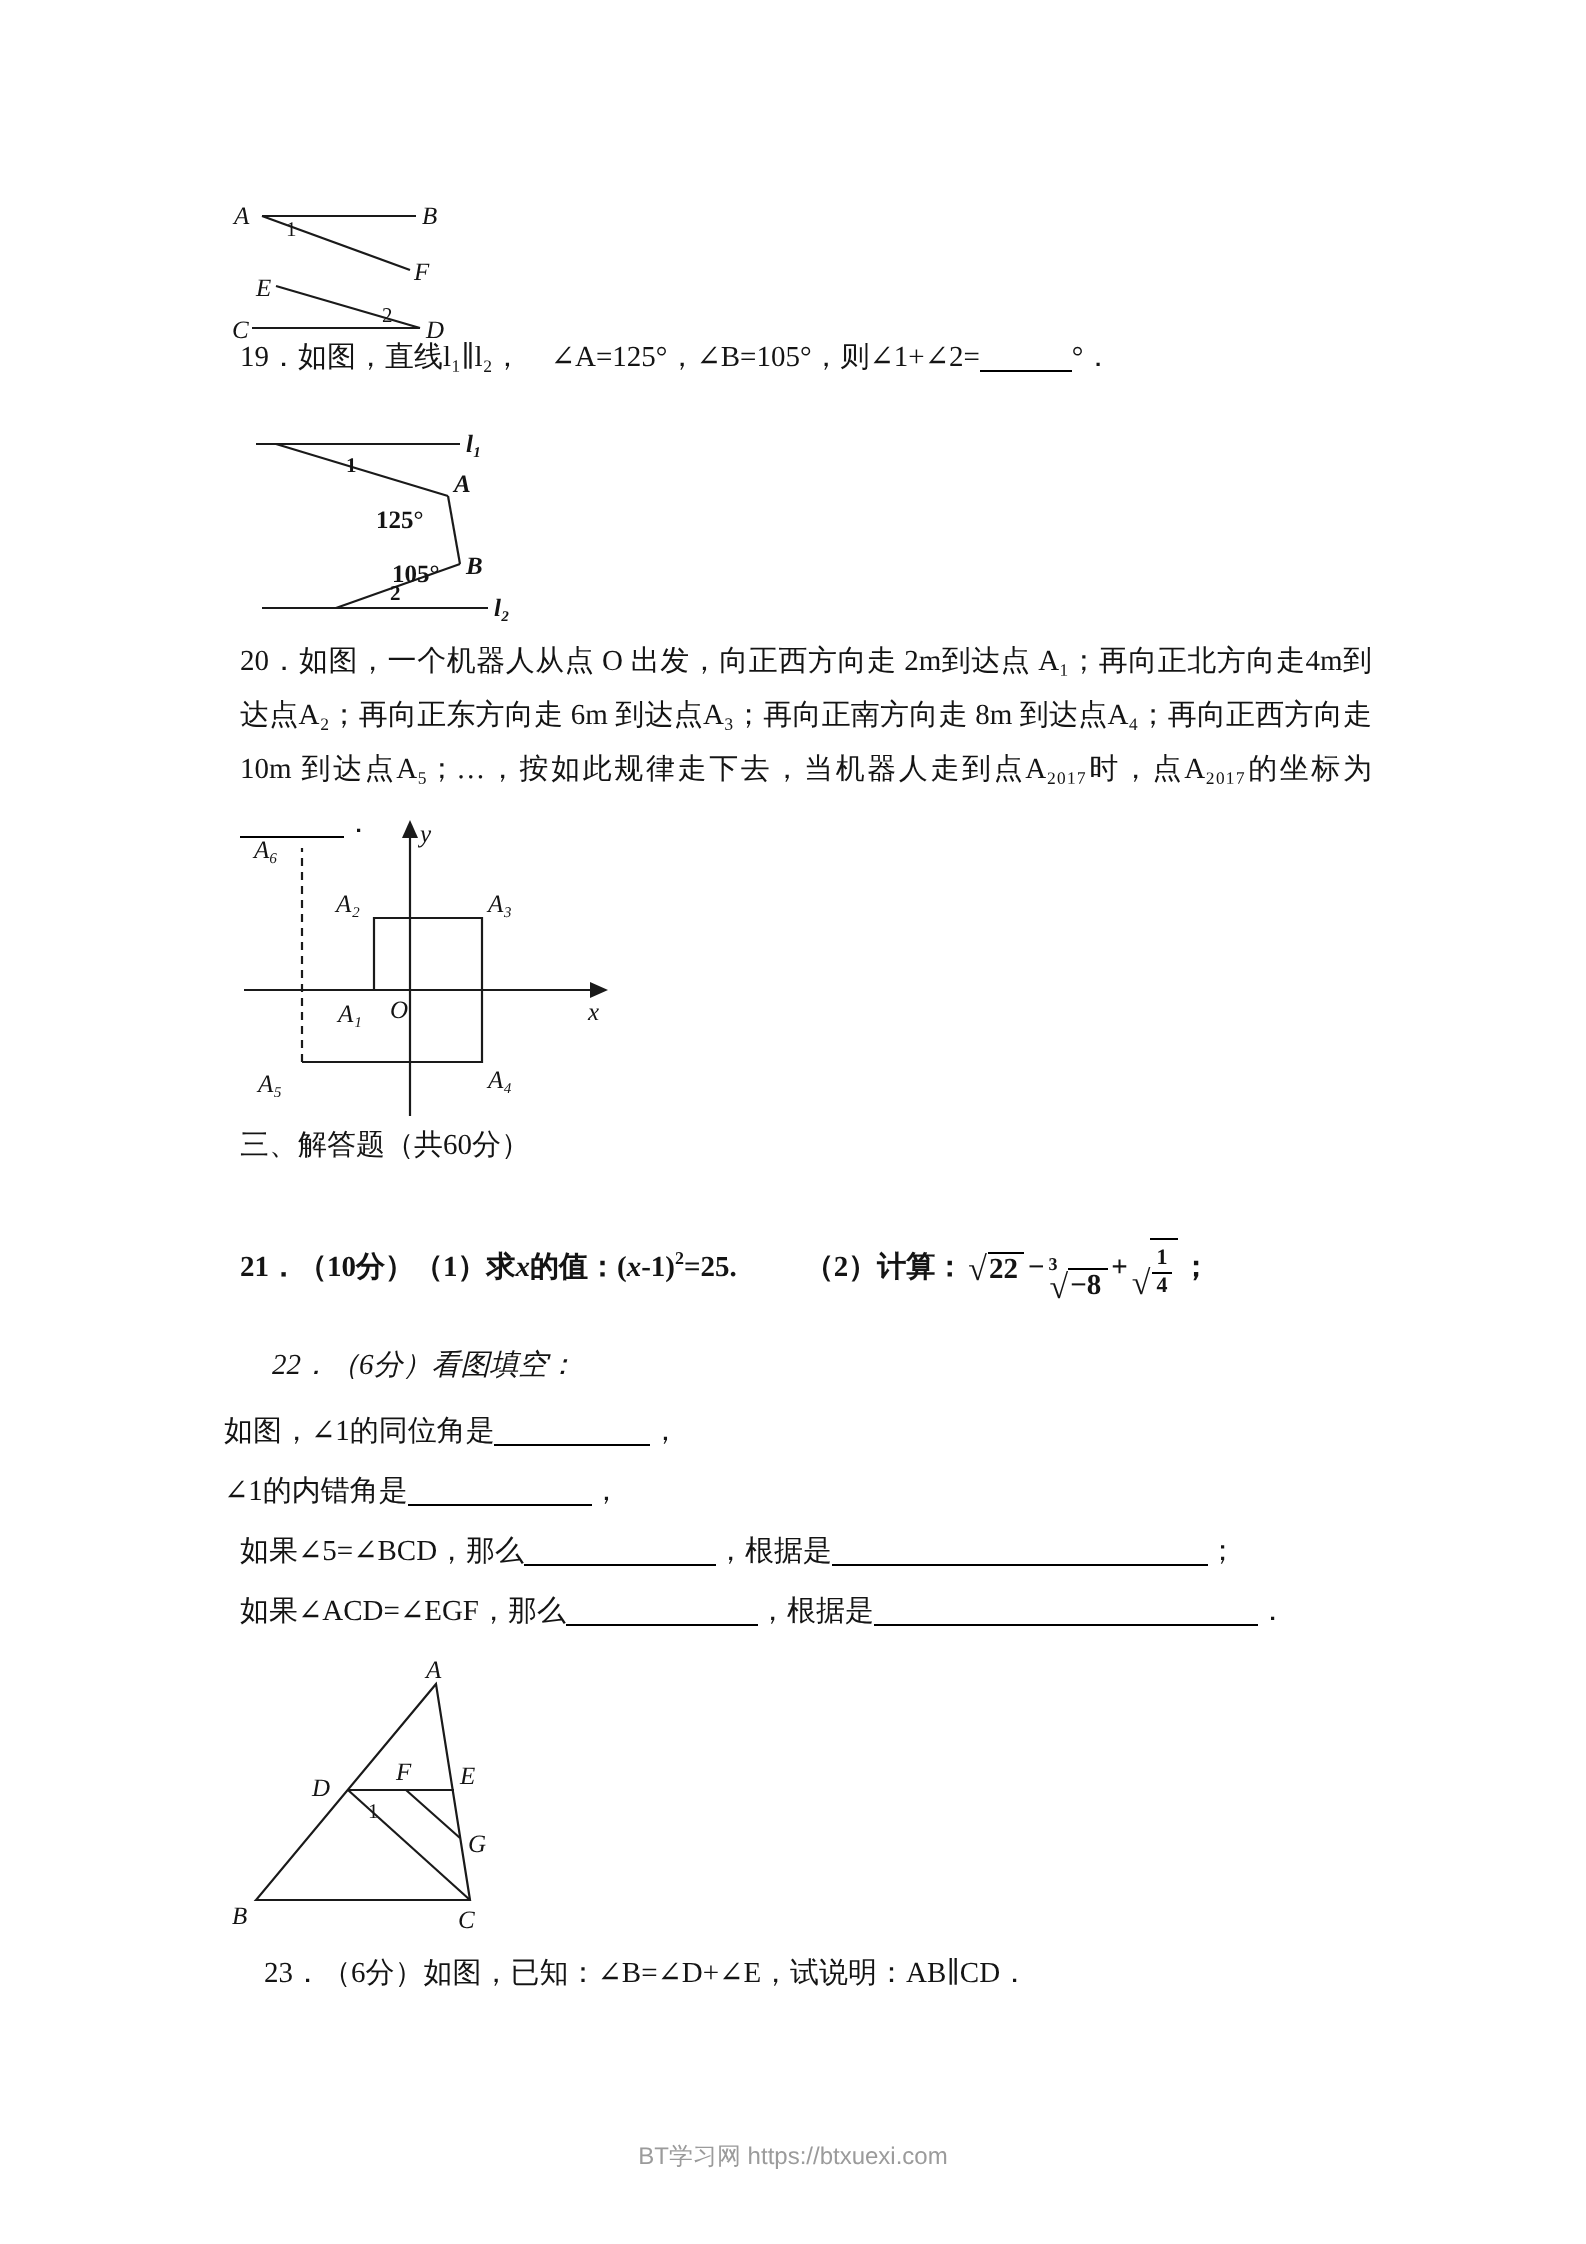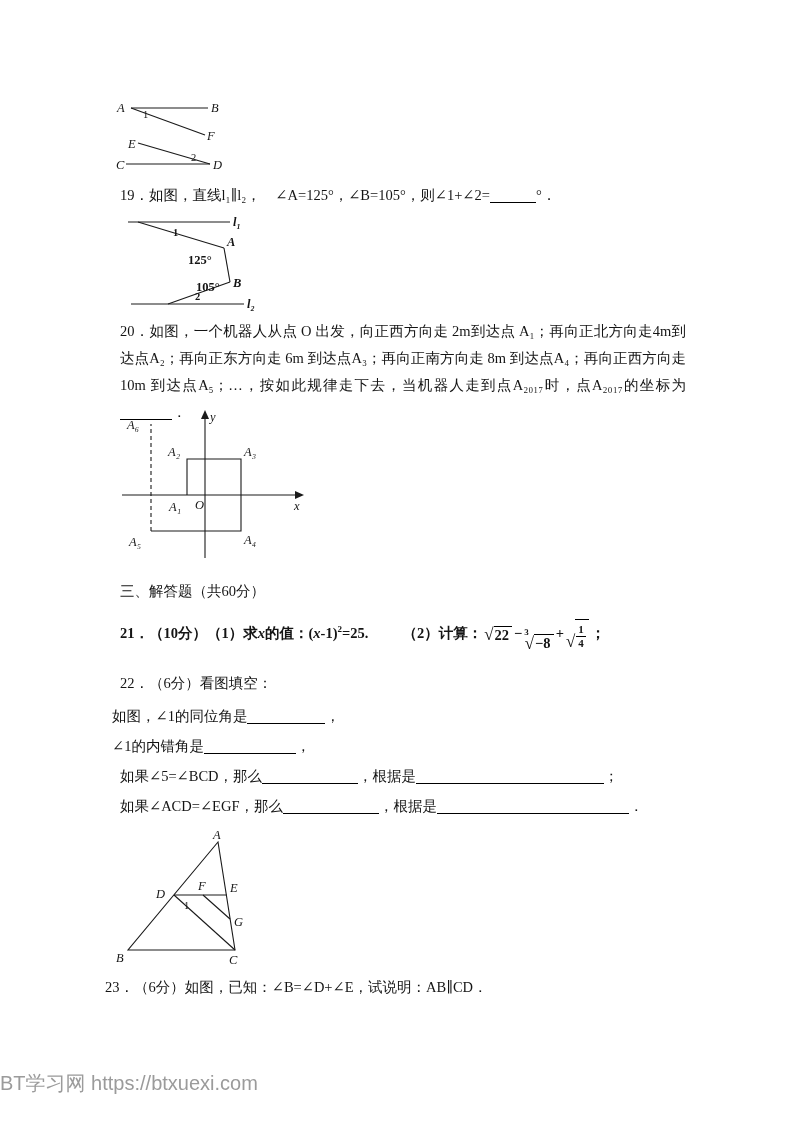--- a/index.html
+++ b/index.html
@@ -12,21 +12,21 @@
   .q { line-height:1.6; }
   .blank { display:inline-block; border-bottom:1px solid #000; height:15px; vertical-align:-3px; }
   sup.sup { font-size:9px; }
   .spacer { display:inline-block; width:34px; }
   .rad { display:inline-flex; align-items:flex-end; vertical-align:middle; margin:0 2px; }
   .rad-sym { font-size:17px; line-height:1; }
   .rad-idx { font-size:9px; align-self:flex-start; position:relative; top:-3px; margin-right:-4px; }
   .rad-body { border-top:1.2px solid #000; padding:1px 3px 0 1px; line-height:1.1; }
   .frac { display:inline-flex; flex-direction:column; align-items:center; font-size:11px; line-height:1.15; }
   .frac .den { border-top:1px solid #000; padding:0 2px; }
-  .footer { width:100%; color:#9b9b9b; font-size:20px; font-family:"Liberation Sans","DejaVu Sans",sans-serif; }
+  .footer { width:100%; text-align:center; color:#9b9b9b; font-size:12px; font-family:"Liberation Sans","DejaVu Sans",sans-serif; }
   svg { display:block; }
   svg text { font-family:"Liberation Serif","DejaVu Serif",serif; font-size:12.5px; fill:#141414; }
   svg text.it { font-style:italic; }
   svg text.sm { font-size:10.5px; }
 </style>
 </head>
 <body>
 
 <div class="abs" style="left:115px; top:95px;">
   <svg width="125" height="80" viewBox="0 0 125 80">
@@ -40,21 +40,21 @@
     <text class="it" x="96" y="17">B</text>
     <text class="sm" x="28" y="23">1</text>
     <text class="it" x="92" y="45">F</text>
     <text class="it" x="13" y="53">E</text>
     <text class="it" x="1" y="74">C</text>
     <text class="it" x="98" y="74">D</text>
     <text class="sm" x="76" y="66">2</text>
   </svg>
 </div>
 
-<div class="abs q" style="left:120px; top:184px; width:620px;">
+<div class="abs q" style="left:120px; top:168px; width:620px;">
   <span>19．如图，直线l₁∥l₂，　∠A=125°，∠B=105°，则∠1+∠2=</span><span class="blank" style="width:46px"></span><span>°．</span>
 </div>
 
 <div class="abs" style="left:118px; top:205px;font-weight:bold;">
   <svg width="150" height="112" viewBox="0 0 150 112">
     <g stroke="#1a1a1a" stroke-width="1.1" fill="none">
       <line x1="10" y1="17" x2="112" y2="17"></line>
       <line x1="20" y1="17" x2="106" y2="43"></line>
       <line x1="106" y1="43" x2="112" y2="77"></line>
       <line x1="112" y1="77" x2="50" y2="99"></line>
@@ -90,40 +90,40 @@
     <text class="it" x="83" y="103">O</text>
     <text class="it" x="57" y="105">A₁</text>
     <text class="it" x="56" y="50">A₂</text>
     <text class="it" x="132" y="50">A₃</text>
     <text class="it" x="132" y="138">A₄</text>
     <text class="it" x="17" y="140">A₅</text>
     <text class="it" x="15" y="23">A₆</text>
   </svg>
 </div>
 
-<div class="abs q" style="left:120px; top:580px;">三、解答题（共60分）</div>
+<div class="abs q" style="left:120px; top:562px;">三、解答题（共60分）</div>
 
 <div class="abs" style="left:120px; top:612px; width:640px; line-height:34px;font-weight:bold;">
   <span>21．（10分）（1）求</span><i>x</i><span>的值：(</span><i>x</i><span>-1)</span><sup class="sup">2</sup><span>=25.</span><span class="spacer"></span><span>（2）计算：</span><span class="rad">
       <span class="rad-sym">√</span>
       <span class="rad-body">22</span>
     </span><span>−</span><span class="rad">
       <span class="rad-idx">3</span>
       <span class="rad-sym">√</span>
       <span class="rad-body">−8</span>
     </span><span>+</span><span class="rad">
       <span class="rad-sym">√</span>
       <span class="rad-body"><span class="frac">
           <span>1</span>
           <span class="den">4</span>
         </span></span>
     </span><span>；</span>
 </div>
 
-<div class="abs q" style="left:120px; top:672px;">22．（6分）看图填空：</div>
+<div class="abs q" style="left:136px; top:672px;font-style:italic;">22．（6分）看图填空：</div>
 
 <div class="abs q" style="left:112px; top:705px;">
   <span>如图，∠1的同位角是</span><span class="blank" style="width:78px"></span><span>，</span>
 </div>
 
 <div class="abs q" style="left:112px; top:735px;">
   <span>∠1的内错角是</span><span class="blank" style="width:92px"></span><span>，</span>
 </div>
 
 <div class="abs q" style="left:120px; top:765px;">
@@ -146,15 +146,15 @@
     <text class="it" x="6" y="134">B</text>
     <text class="it" x="119" y="136">C</text>
     <text class="it" x="46" y="70">D</text>
     <text class="it" x="88" y="62">F</text>
     <text class="it" x="120" y="64">E</text>
     <text class="it" x="124" y="98">G</text>
     <text class="sm" x="74" y="81">1</text>
   </svg>
 </div>
 
-<div class="abs q" style="left:105px; top:976px; width:620px;">23．（6分）如图，已知：∠B=∠D+∠E，试说明：AB∥CD．</div>
+<div class="abs q" style="left:132px; top:976px; width:620px;">23．（6分）如图，已知：∠B=∠D+∠E，试说明：AB∥CD．</div>
 
 <div class="abs footer" style="left:0; top:1070px;">BT学习网 https://btxuexi.com</div>
 
 </body></html>

